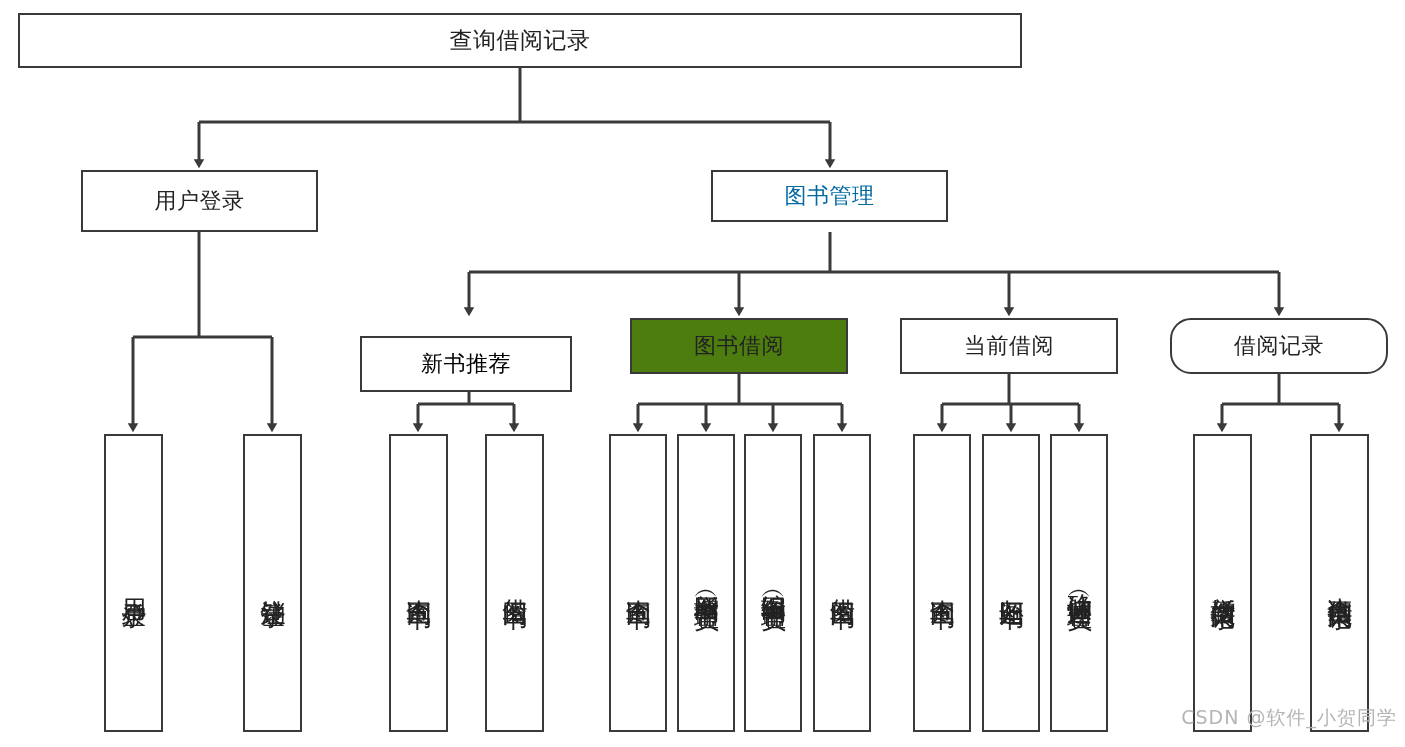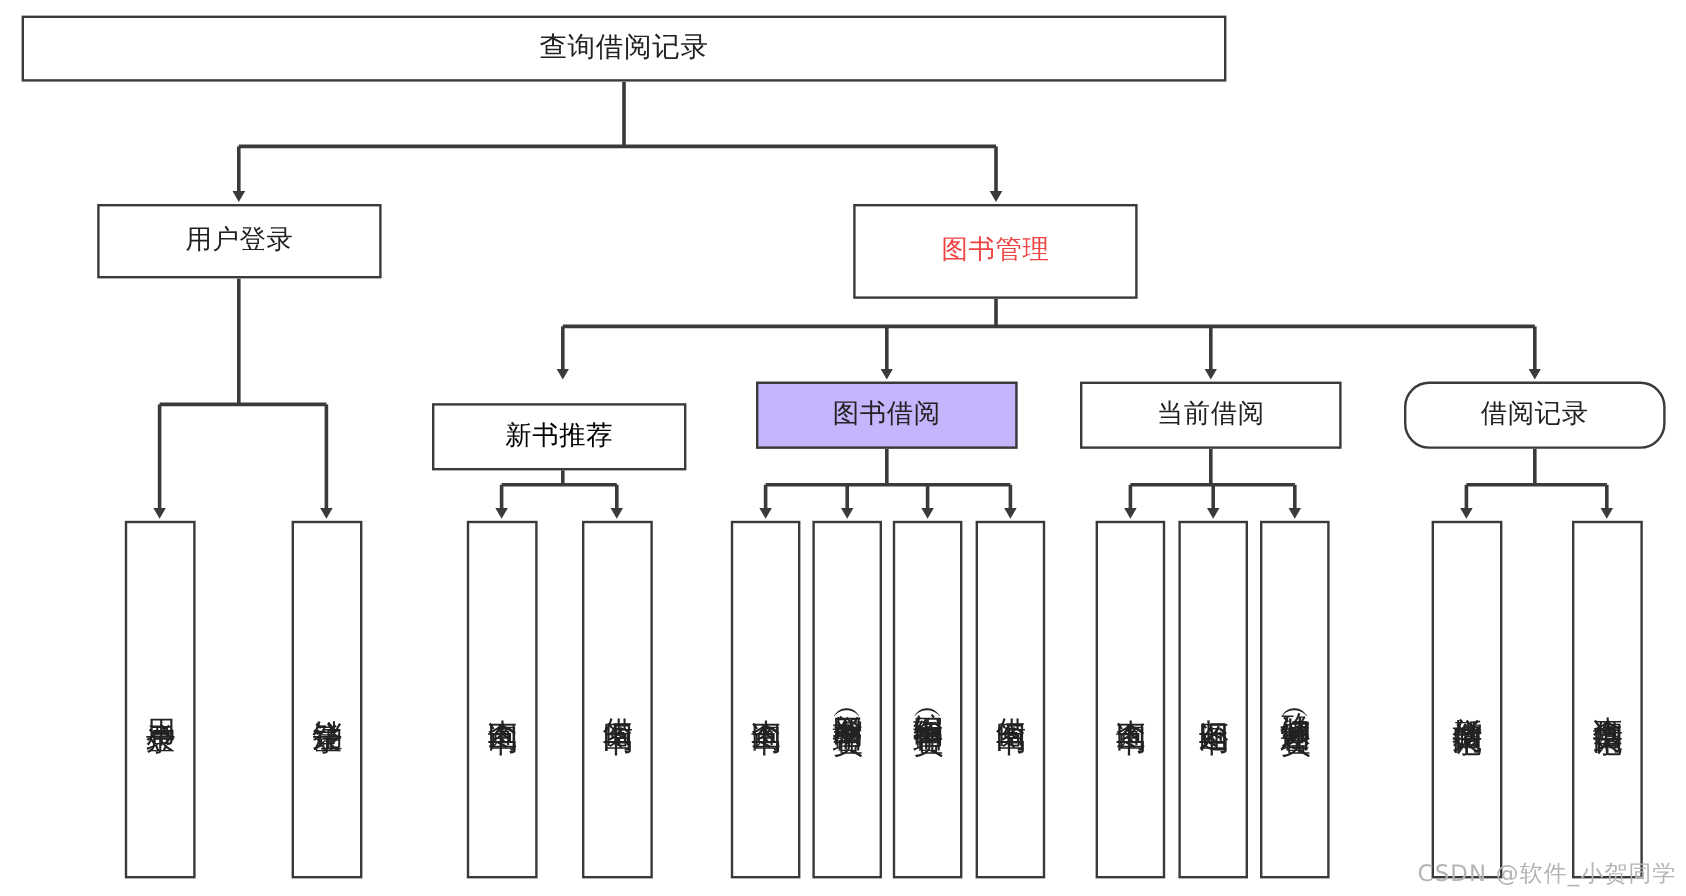--- a/index.html
+++ b/index.html
@@ -53,21 +53,21 @@
     white-space: nowrap;
   }
   .node.v .vtext {
     writing-mode: vertical-rl;
     text-orientation: upright;
     display: block;
   }
   .watermark {
     position: absolute;
     right: 8px;
-    bottom: 6px;
+    bottom: 16px;
     font-size: 19px;
     color: #b4b4b4;
     letter-spacing: 1px;
     white-space: nowrap;
     font-family: "DejaVu Sans", "Liberation Sans", sans-serif;
   }
 </style>
 </head>
 <body>
 
@@ -121,24 +121,24 @@
       <path d="M 1279 374 L 1279 404"></path>
       <path d="M 1222 404 L 1339 404"></path>
       <path d="M 1222 404 L 1222 424" marker-end="url(#arrow)"></path>
       <path d="M 1339 404 L 1339 424" marker-end="url(#arrow)"></path>
     </g>
   </svg>
 
   <div class="node h root" style="left: 18px; top: 13px; width: 1004px; height: 55px; border-color: rgb(58, 58, 58); background: rgb(255, 255, 255); color: rgb(34, 34, 34);">查询借阅记录</div>
 
   <div class="node h" style="left: 81px; top: 170px; width: 237px; height: 62px; border-color: rgb(58, 58, 58); background: rgb(255, 255, 255); color: rgb(34, 34, 34);">用户登录</div>
-  <div class="node h" style="left: 711px; top: 170px; width: 237px; height: 79px; border-color: rgb(58, 58, 58); background: rgb(255, 255, 255); color: #ef4444;">图书管理</div>
+  <div class="node h" style="left: 711px; top: 170px; width: 237px; height: 52px; border-color: rgb(58, 58, 58); background: rgb(255, 255, 255); color: #0369a1;">图书管理</div>
 
   <div class="node h" style="left: 360px; top: 336px; width: 212px; height: 56px; border-color: rgb(58, 58, 58); background: rgb(255, 255, 255); color: #000000;">新书推荐</div>
-  <div class="node h" style="left: 630px; top: 318px; width: 218px; height: 56px; border-color: rgb(58, 58, 58); background: #c4b5fd; color: rgb(34, 34, 34);">图书借阅</div>
+  <div class="node h" style="left: 630px; top: 318px; width: 218px; height: 56px; border-color: rgb(58, 58, 58); background: #4d7c0f; color: rgb(34, 34, 34);">图书借阅</div>
   <div class="node h" style="left: 900px; top: 318px; width: 218px; height: 56px; border-color: rgb(58, 58, 58); background: rgb(255, 255, 255); color: rgb(34, 34, 34);">当前借阅</div>
   <div class="node h" style="left: 1170px; top: 318px; width: 218px; height: 56px; border-color: rgb(58, 58, 58); background: rgb(255, 255, 255); color: rgb(34, 34, 34); border-radius: 21px;">借阅记录</div>
 
   <div class="node v" style="left: 104px; top: 434px; width: 59px; height: 298px; border-color: rgb(58, 58, 58); background: rgb(255, 255, 255); color: rgb(34, 34, 34);">
       <span class="vtext">用户登录</span>
     </div>
   <div class="node v" style="left: 243px; top: 434px; width: 59px; height: 298px; border-color: rgb(58, 58, 58); background: rgb(255, 255, 255); color: rgb(34, 34, 34);">
       <span class="vtext">注销登录</span>
     </div>
   <div class="node v" style="left: 389px; top: 434px; width: 59px; height: 298px; border-color: rgb(58, 58, 58); background: rgb(255, 255, 255); color: rgb(34, 34, 34);">

